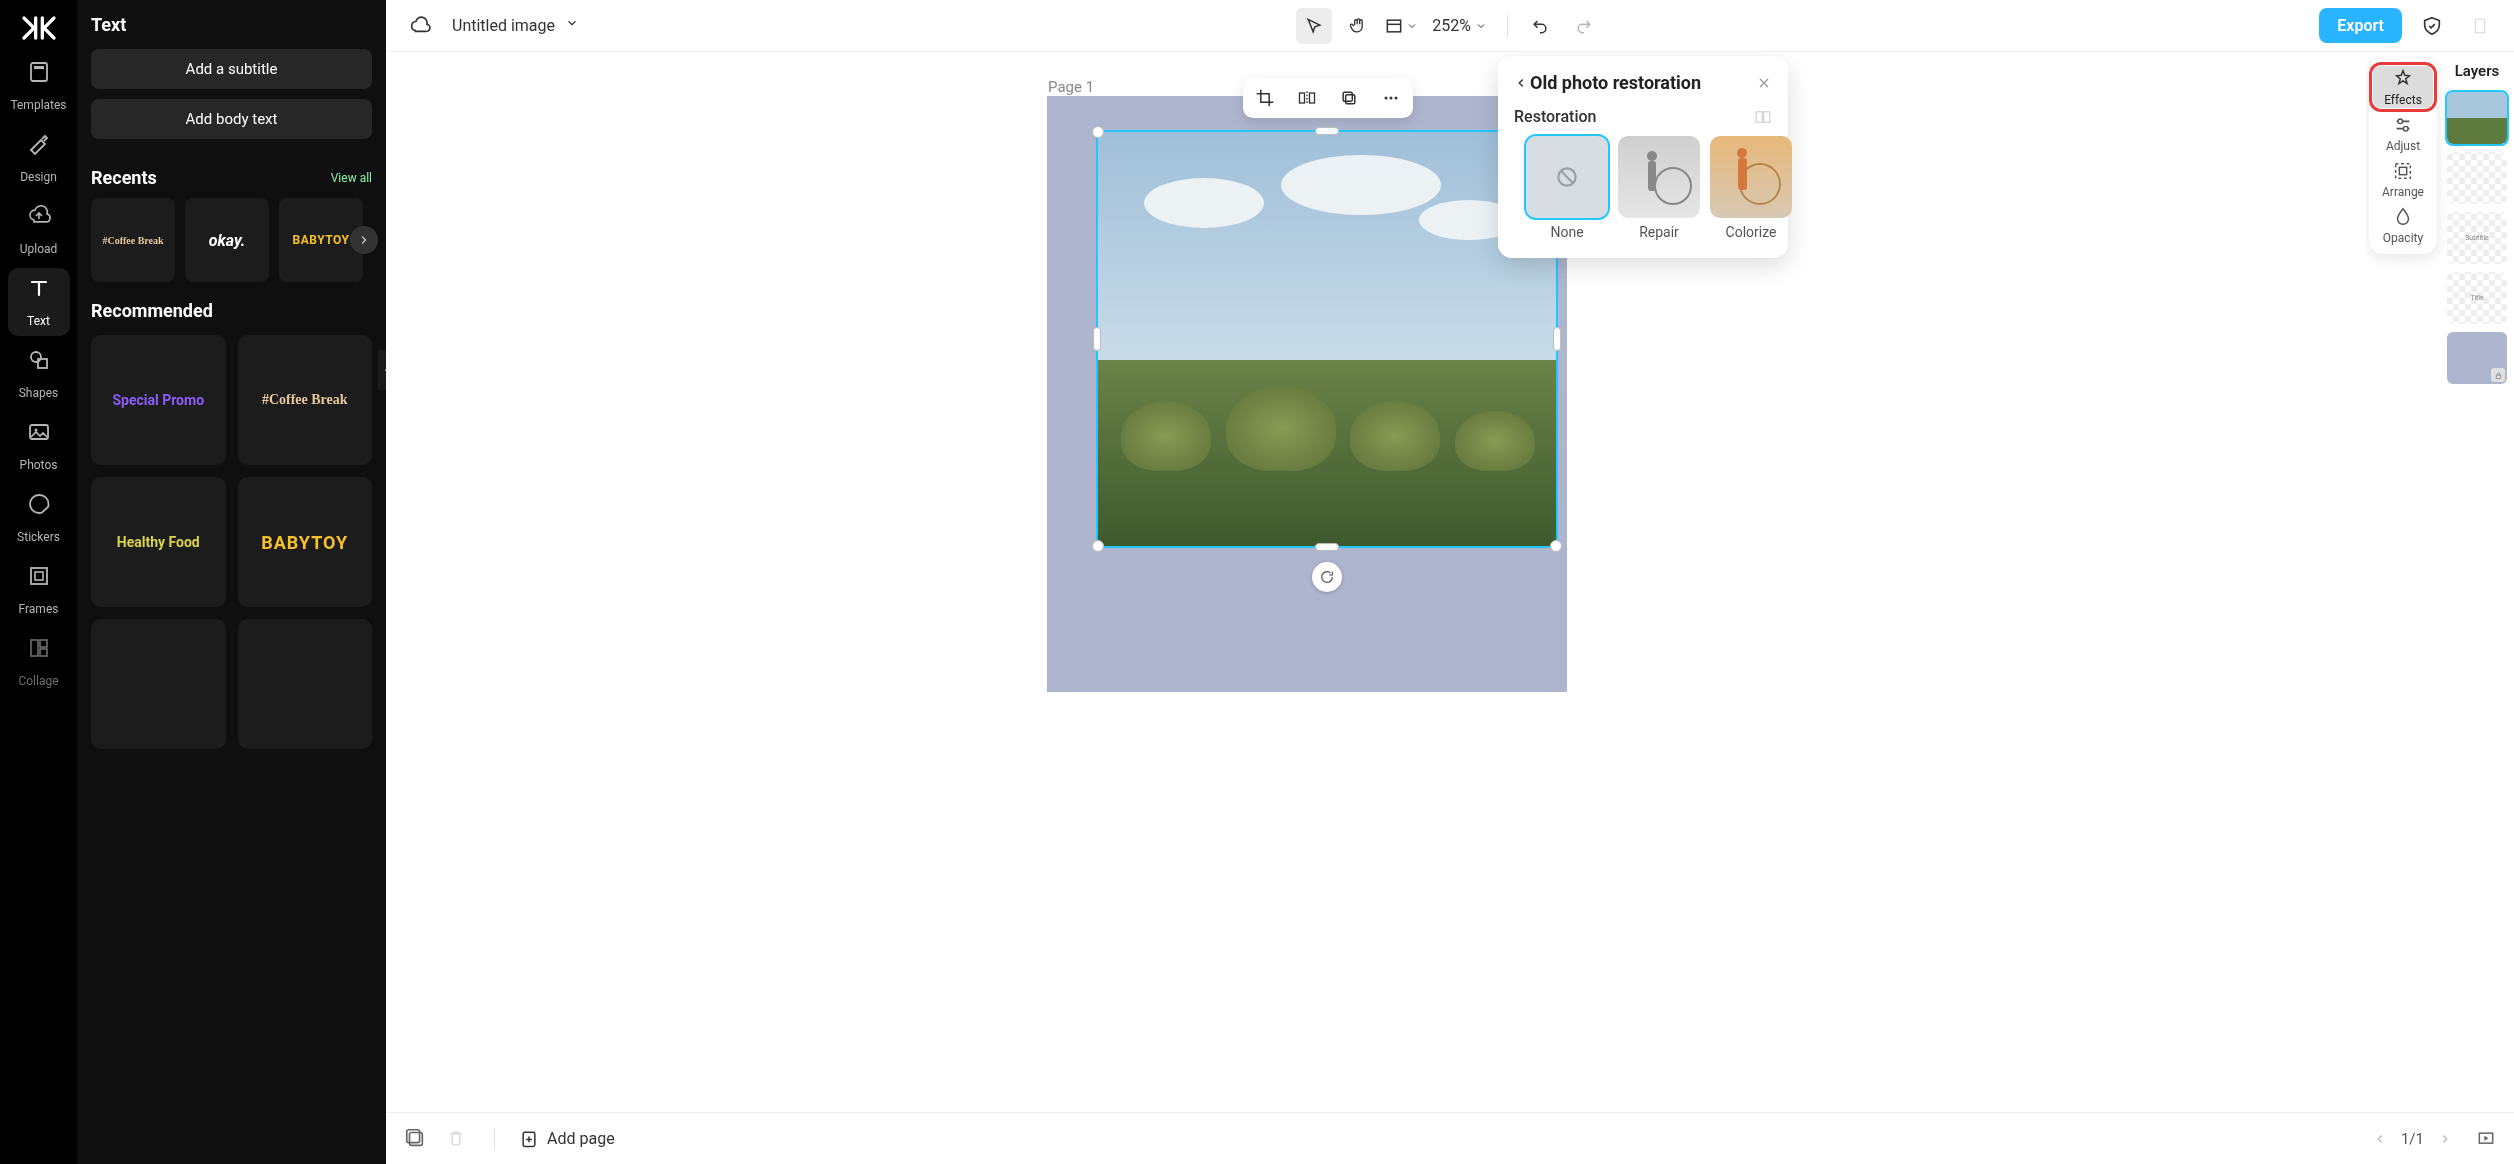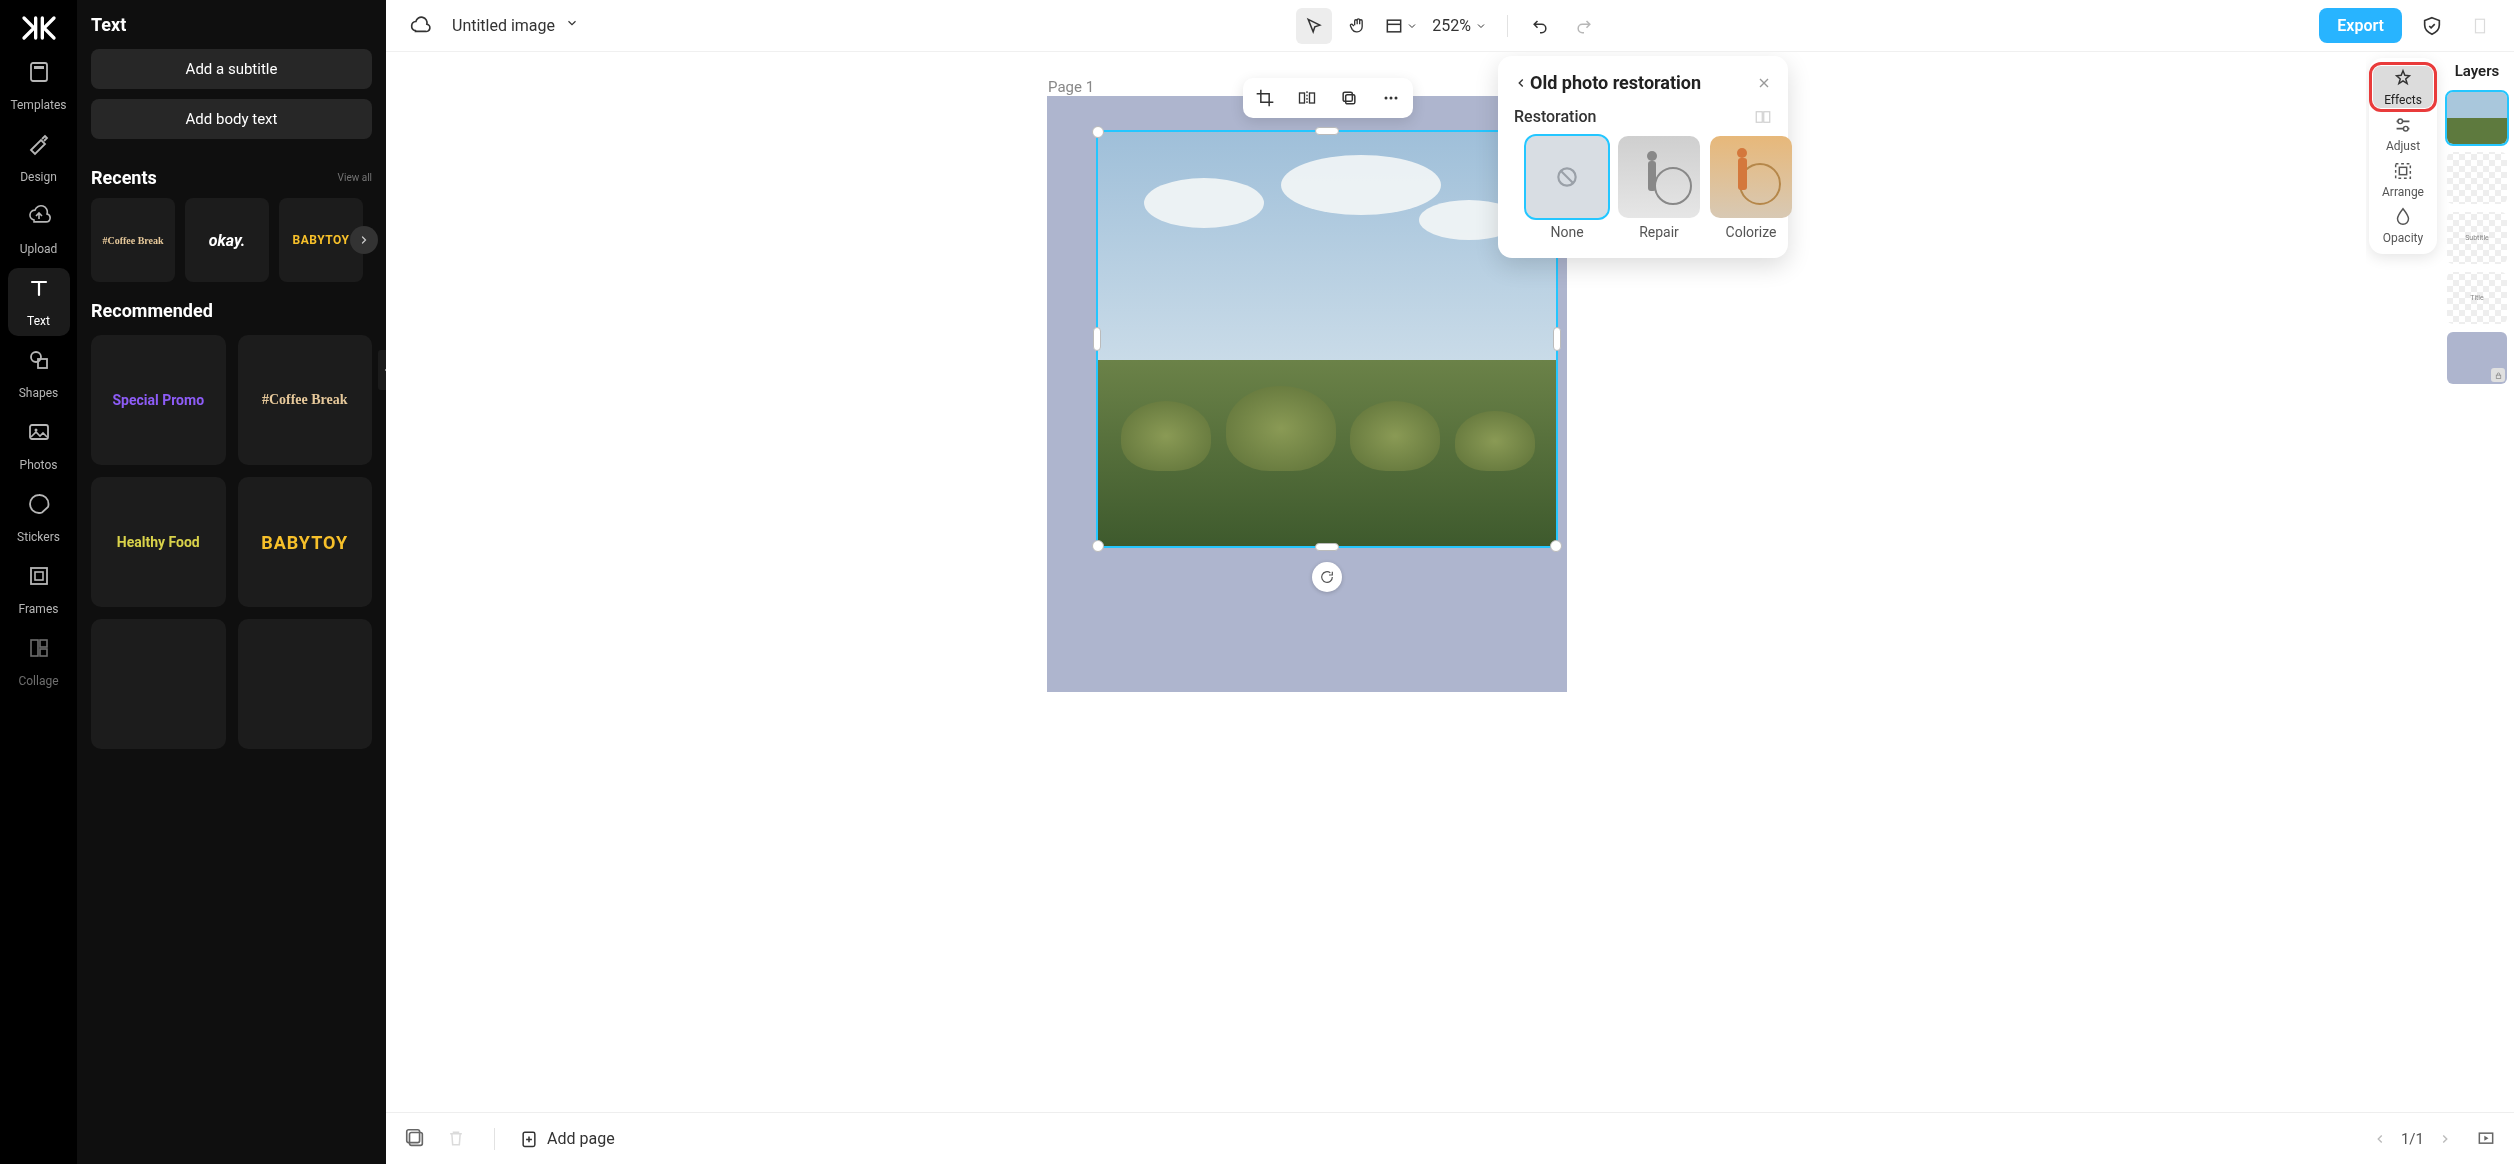--- a/index.html
+++ b/index.html
@@ -14,21 +14,21 @@
 .rail-item .ico { width: 24px; height: 24px; }
 .rail-item span { font-size: 12px; }
 
 
 .panel { width: 309px; background: #0f0f0f; color: #fff; flex-shrink: 0; display: flex; flex-direction: column; padding: 14px 14px 0; position: relative; }
 .panel-title { font-size: 18px; font-weight: 700; margin-bottom: 14px; }
 .add-btn { background: #272727; border: none; color: #fff; width: 100%; border-radius: 8px; padding: 11px 0; margin-bottom: 10px; cursor: pointer; font-size: 15px; }
 .add-btn.big { font-size: 21px; font-weight: 700; padding: 12px 0; }
 .section-head { display: flex; justify-content: space-between; align-items: center; margin: 18px 0 10px; }
 .section-head h3 { font-size: 18px; font-weight: 700; }
-.section-head a { color: #737373; font-size: 10px; text-decoration: none; }
+.section-head a { color: #86efac; font-size: 12px; text-decoration: none; }
 .recents-row { display: flex; gap: 10px; position: relative; }
 .thumb { width: 84px; height: 84px; background: #1c1c1c; border-radius: 8px; display: flex; align-items: center; justify-content: center; font-size: 11px; font-weight: 700; cursor: pointer; flex-shrink: 0; }
 .thumb.coffee { color: #e6c89a; font-family: Georgia, serif; font-size: 10px; }
 .thumb.okay { color: #fff; font-style: italic; font-size: 16px; }
 .thumb.baby { color: #f7c02a; font-size: 12px; letter-spacing: 0.5px; }
 .carousel-next { position: absolute; right: -6px; top: 50%; transform: translateY(-50%); width: 28px; height: 28px; border-radius: 50%; background: #333; display: flex; align-items: center; justify-content: center; cursor: pointer; }
 .recs-grid { display: grid; grid-template-columns: 1fr 1fr; gap: 12px; margin-top: 4px; }
 .rec { height: 130px; background: #1c1c1c; border-radius: 10px; display: flex; align-items: center; justify-content: center; cursor: pointer; font-weight: 700; }
 .rec.promo { color: #8d5cf6; font-size: 14px; }
 .rec.coffee { color: #e6c89a; font-family: Georgia, serif; font-size: 14px; }

